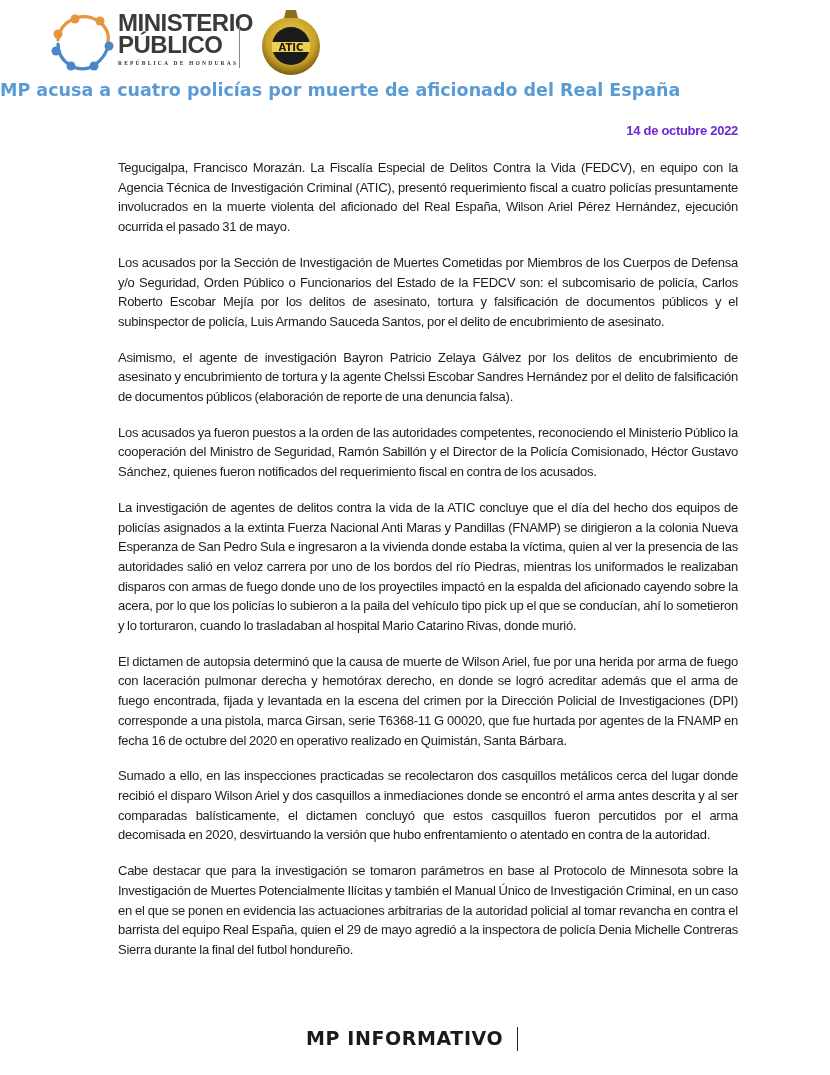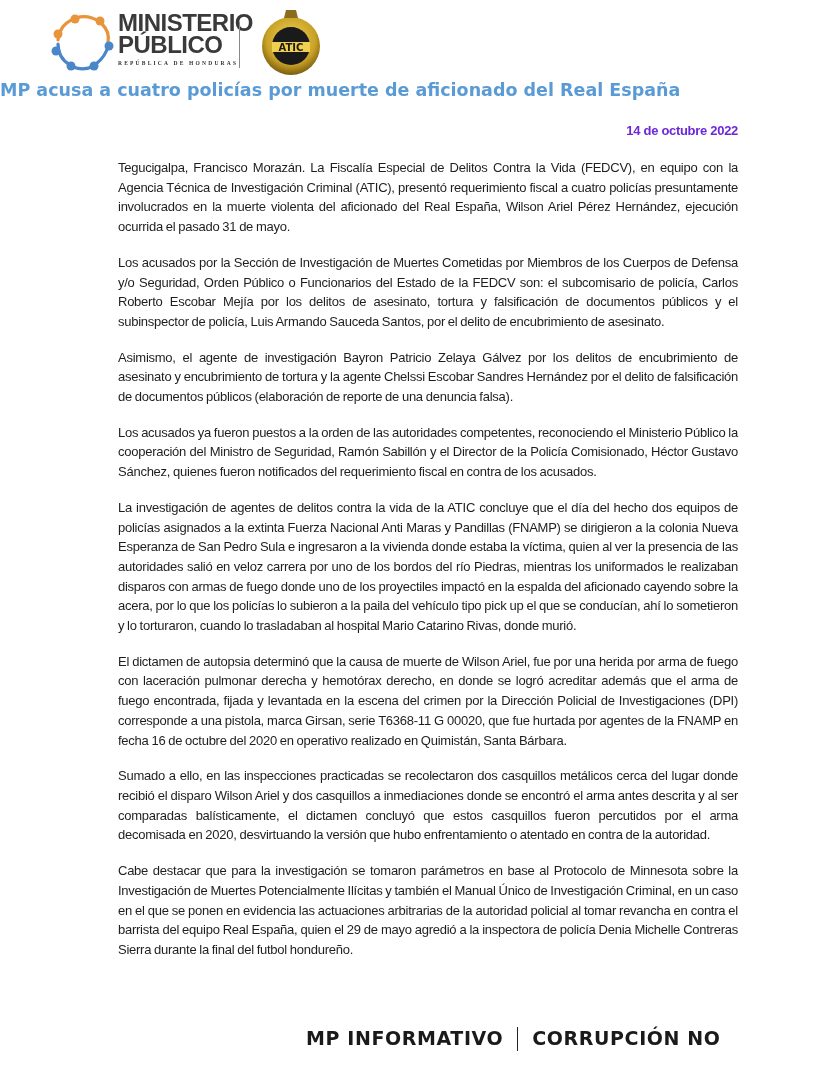--- a/index.html
+++ b/index.html
@@ -80,14 +80,13 @@
   <p class="p">Los acusados ya fueron puestos a la orden de las autoridades competentes, reconociendo el Ministerio Público la cooperación del Ministro de Seguridad, Ramón Sabillón y el Director de la Policía Comisionado, Héctor Gustavo Sánchez, quienes fueron notificados del requerimiento fiscal en contra de los acusados.</p>
   <p class="p">La investigación de agentes de delitos contra la vida de la ATIC concluye que el día del hecho dos equipos de policías asignados a la extinta Fuerza Nacional Anti Maras y Pandillas (FNAMP) se dirigieron a la colonia Nueva Esperanza de San Pedro Sula e ingresaron a la vivienda donde estaba la víctima, quien al ver la presencia de las autoridades salió en veloz carrera por uno de los bordos del río Piedras, mientras los uniformados le realizaban disparos con armas de fuego donde uno de los proyectiles impactó en la espalda del aficionado cayendo sobre la acera, por lo que los policías lo subieron a la paila del vehículo tipo pick up el que se conducían, ahí lo sometieron y lo torturaron, cuando lo trasladaban al hospital Mario Catarino Rivas, donde murió.</p>
   <p class="p">El dictamen de autopsia determinó que la causa de muerte de Wilson Ariel, fue por una herida por arma de fuego con laceración pulmonar derecha y hemotórax derecho, en donde se logró acreditar además que el arma de fuego encontrada, fijada y levantada en la escena del crimen por la Dirección Policial de Investigaciones (DPI) corresponde a una pistola, marca Girsan, serie T6368-11 G 00020, que fue hurtada por agentes de la FNAMP en fecha 16 de octubre del 2020 en operativo realizado en Quimistán, Santa Bárbara.</p>
   <p class="p">Sumado a ello, en las inspecciones practicadas se recolectaron dos casquillos metálicos cerca del lugar donde recibió el disparo Wilson Ariel y dos casquillos a inmediaciones donde se encontró el arma antes descrita y al ser comparadas balísticamente, el dictamen concluyó que estos casquillos fueron percutidos por el arma decomisada en 2020, desvirtuando la versión que hubo enfrentamiento o atentado en contra de la autoridad.</p>
   <p class="p">Cabe destacar que para la investigación se tomaron parámetros en base al Protocolo de Minnesota sobre la Investigación de Muertes Potencialmente Ilícitas y también el Manual Único de Investigación Criminal, en un caso en el que se ponen en evidencia las actuaciones arbitrarias de la autoridad policial al tomar revancha en contra el barrista del equipo Real España, quien el 29 de mayo agredió a la inspectora de policía Denia Michelle Contreras Sierra durante la final del futbol hondureño.</p>
 </div>
 
 <div class="footer">
   <span>MP INFORMATIVO</span>
   <span class="sep"></span>
-  <span>CORRUPCIÓN NO</span>
 </div>
 
 </body></html>

